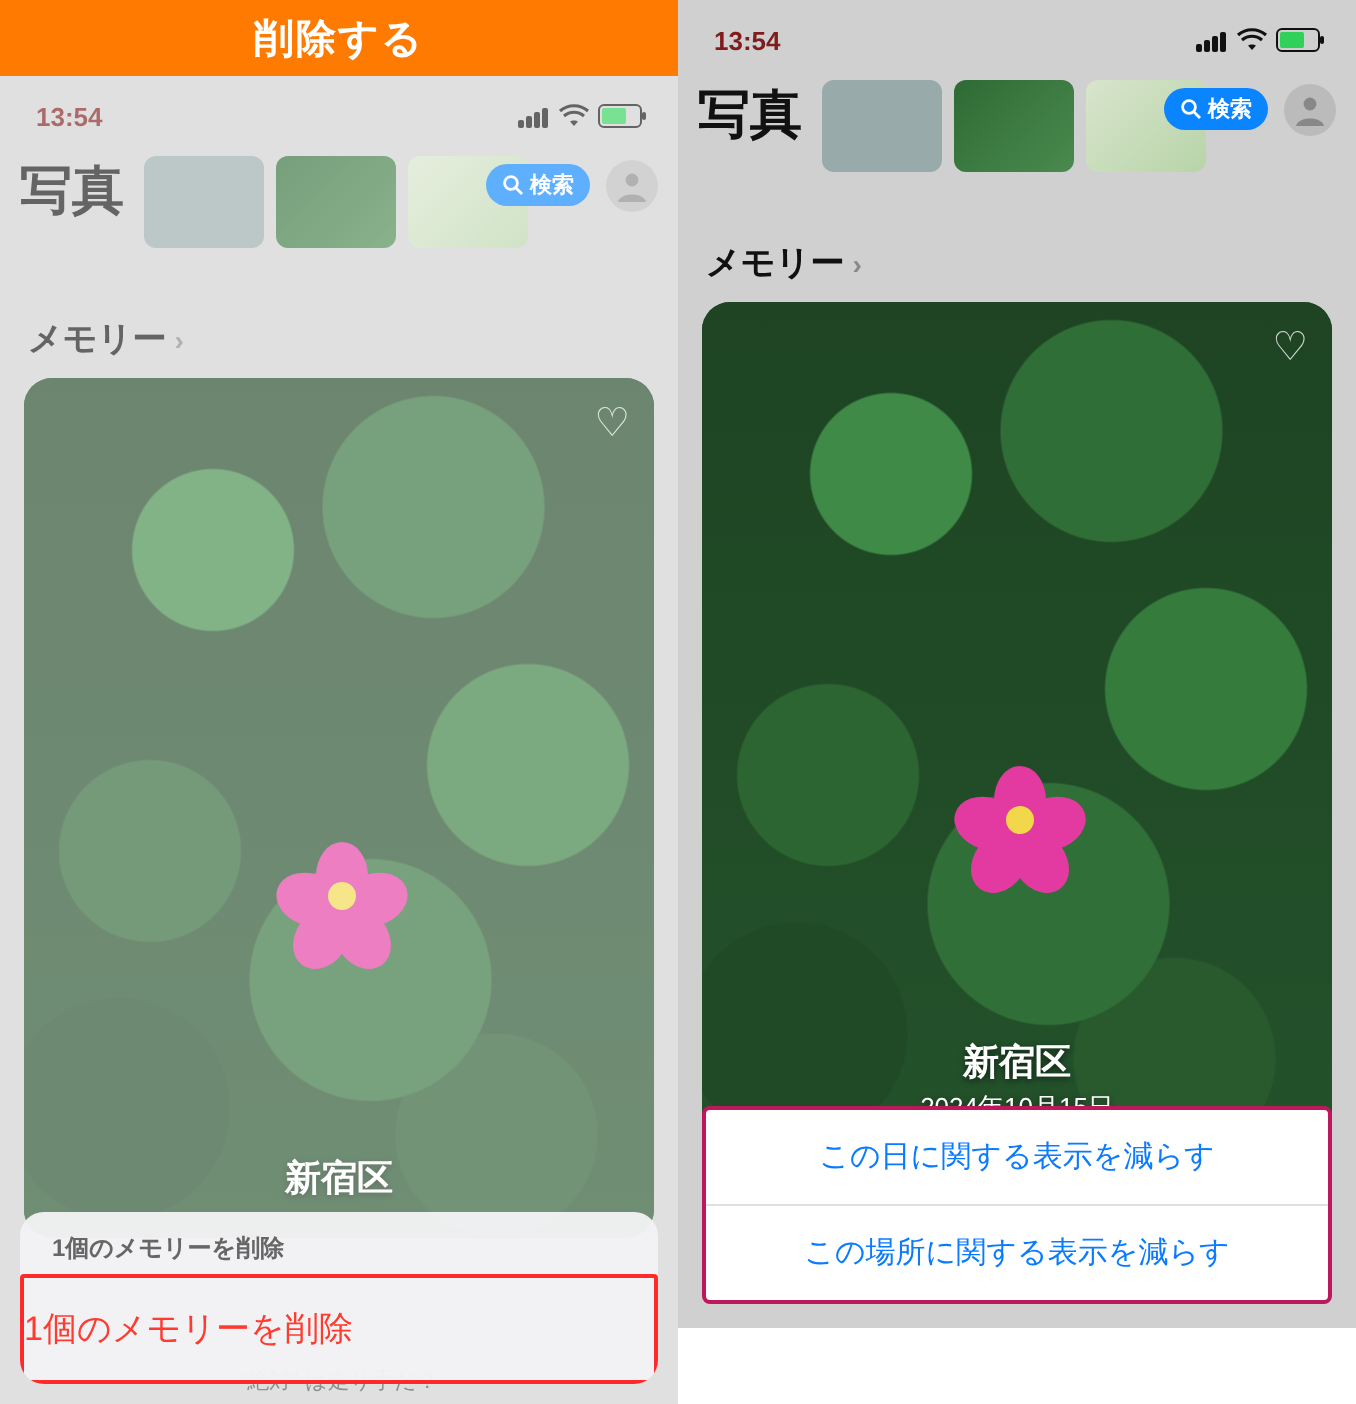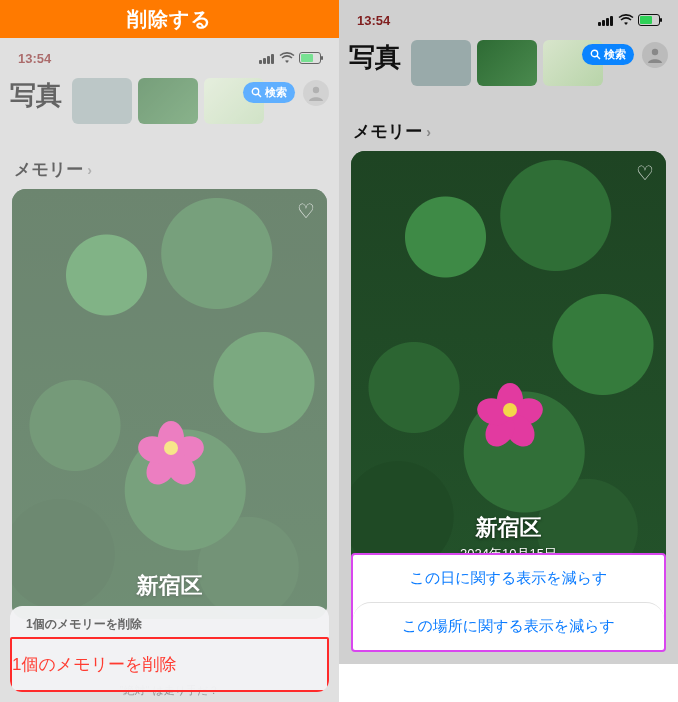--- a/index.html
+++ b/index.html
@@ -213,21 +213,21 @@
   }
   .card-caption {
     position: absolute;
     left: 0; right: 0;
     bottom: 18px;
     text-align: center;
     color: #fff;
     z-index: 3;
     text-shadow: 0 1px 3px rgba(0,0,0,0.6);
   }
-  .card-caption .place { font-size: 22px; font-weight: 700; }
+  .card-caption .place { font-size: 18px; font-weight: 700; }
   .card-caption .date  { font-size: 13px; font-weight: 500; margin-top: 2px; }
 
   
   .sheet {
     position: absolute;
     left: 10px; right: 10px;
     bottom: 10px;
     z-index: 10;
   }
   .sheet-top {
@@ -267,33 +267,33 @@
     font-size: 11px;
     color: #555;
     z-index: 1;
   }
 
   
   .options {
     position: absolute;
     left: 12px; right: 12px;
     bottom: 12px;
-    border: 2px solid #d946ef;
+    border: 2px solid #be185d;
     border-radius: 4px;
     background: #fff;
     z-index: 10;
     overflow: hidden;
   }
   .opt {
     text-align: center;
     padding: 14px 0;
     font-size: 15px;
     color: #0a7bff;
   }
-  .opt + .opt { border-top: 0.5px solid rgba(0,0,0,0.12); border-radius: 18px; }
+  .opt + .opt { border-top: 0.5px solid rgba(0,0,0,0.12); }
 
   .sig { display:inline-block; }
   svg { display:block; }
 </style>
 </head>
 <body>
 
 <div class="col">
   <div class="banner orange">削除する</div>
 

